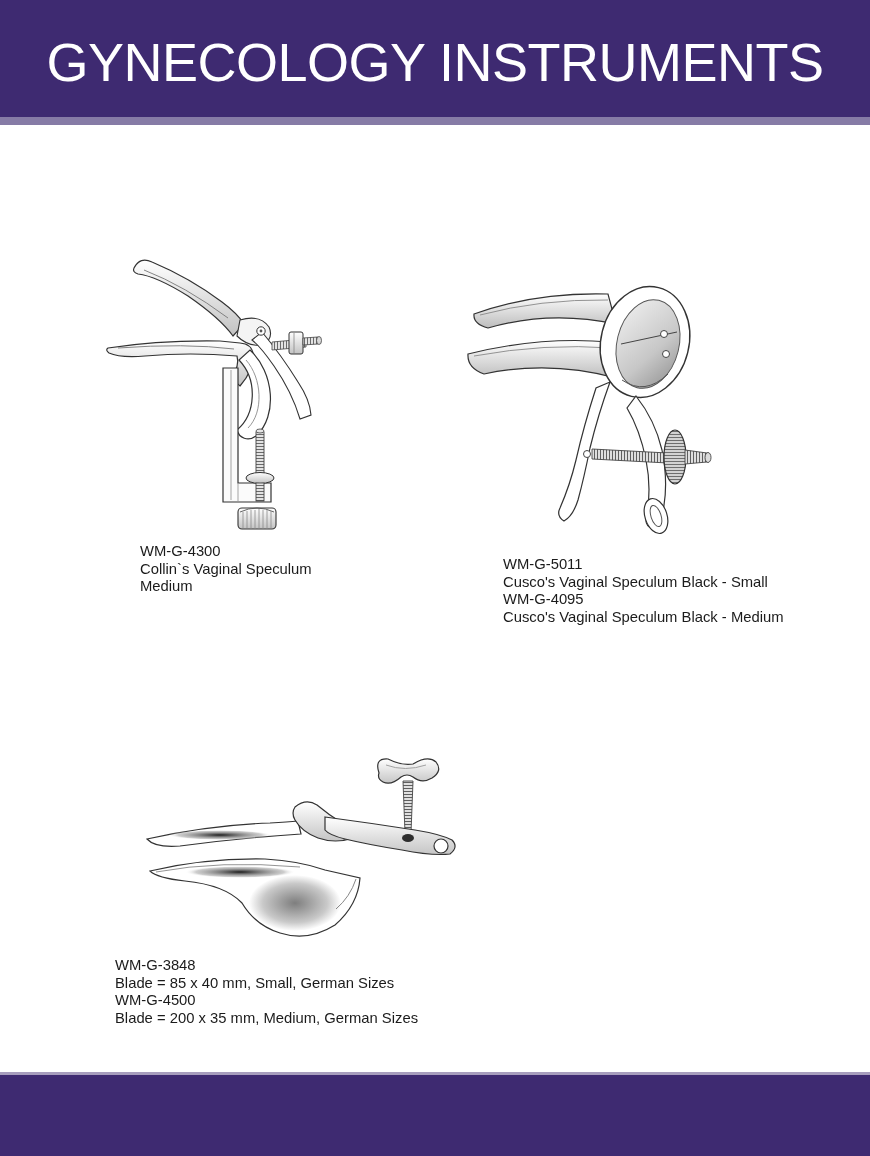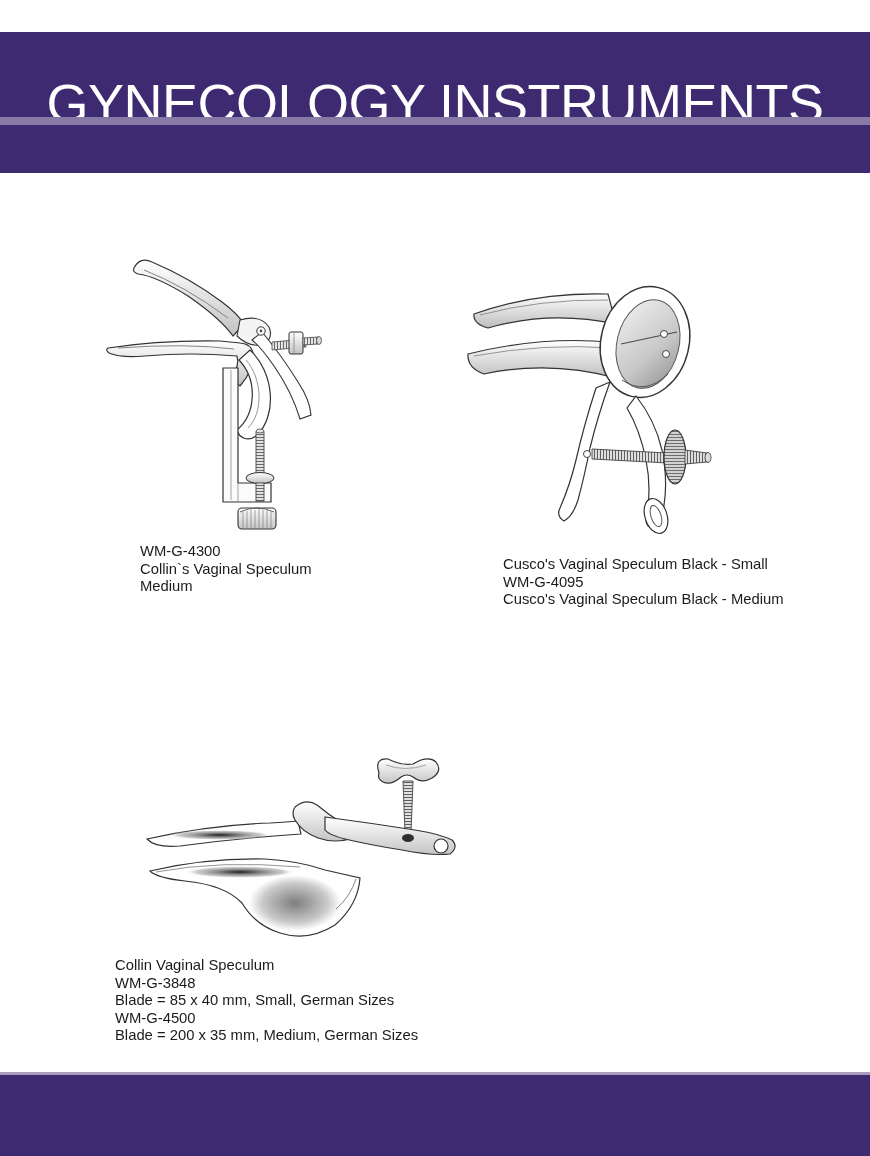--- a/index.html
+++ b/index.html
@@ -2,22 +2,22 @@
 <html><head>
 <meta charset="utf-8">
 <style>
   html,body{margin:0;padding:0;background:#ffffff;}
   .page{
     position:relative;width:870px;height:1156px;overflow:hidden;
     background:#ffffff;font-family:"Liberation Sans", sans-serif;
   }
   
   .banner{
-    position:absolute;left:0;top:0;width:870px;height:141px;
-    background:#3e2a71;display:flex;align-items:center;justify-content:center;margin-top:32px;
+    position:absolute;left:0;top:0;width:870px;height:124px;
+    background:#3e2a71;display:flex;align-items:center;justify-content:center;
   }
   .banner h1{
     margin:0;color:#ffffff;font-size:54px;font-weight:400;
     letter-spacing:-0.5px;white-space:nowrap;
   }
   .banner-strip{
     position:absolute;left:0;top:117px;width:870px;height:8px;background:#867ba6;
   }
   
   .footer-strip{
@@ -203,27 +203,27 @@
     </svg>
   </div>
 
   <div class="label" style="left:140px;top:543px;">
     <div>WM-G-4300</div>
     <div>Collin`s Vaginal Speculum</div>
     <div>Medium</div>
   </div>
 
   <div class="label" style="left:503px;top:556px;">
+    <div>WM-G-5011</div>
     <div>Cusco's Vaginal Speculum Black - Small</div>
     <div>WM-G-4095</div>
     <div>Cusco's Vaginal Speculum Black - Medium</div>
   </div>
 
   <div class="label" style="left:115px;top:957px;">
-    <div>Collin Vaginal Speculum</div>
     <div>WM-G-3848</div>
     <div>Blade = 85 x 40 mm, Small, German Sizes</div>
     <div>WM-G-4500</div>
     <div>Blade = 200 x 35 mm, Medium, German Sizes</div>
   </div>
 
   <div class="footer-strip"></div>
   <div class="footer-bar"></div>
 
 </div>

